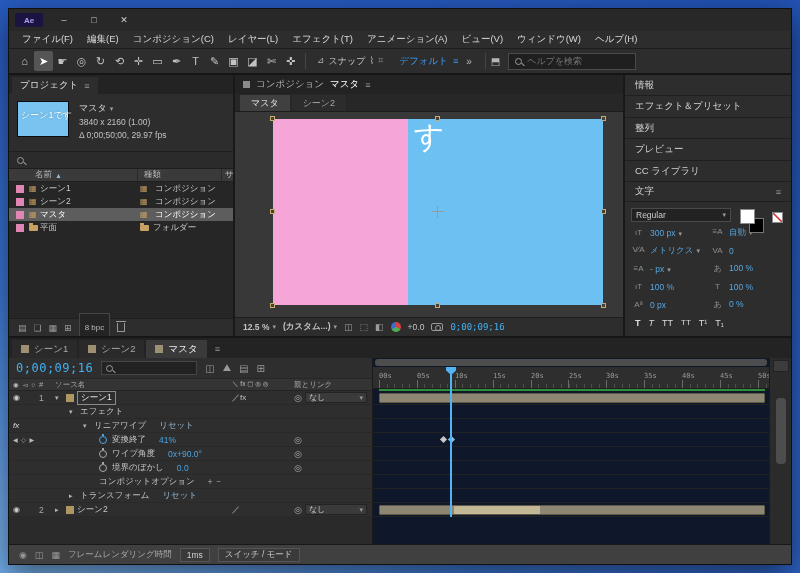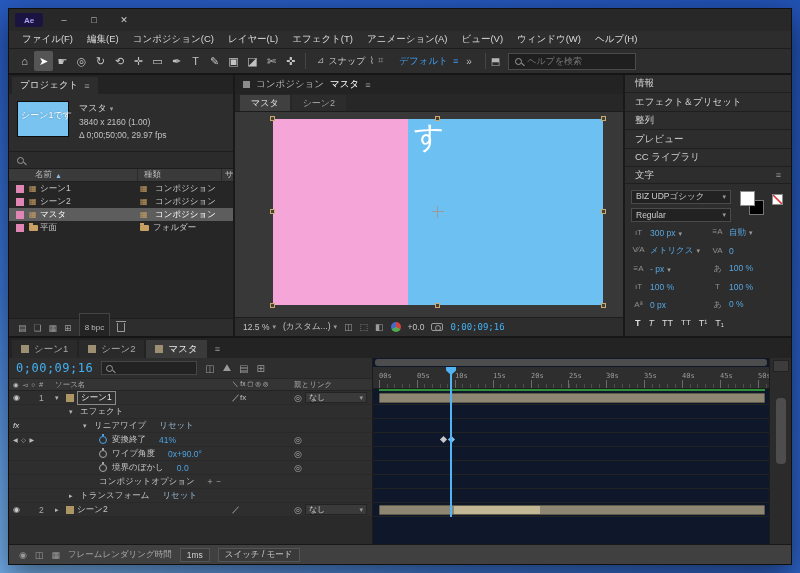--- a/index.html
+++ b/index.html
@@ -88,21 +88,21 @@
 .viewer { flex:1; background:#383838; position:relative; overflow:hidden;}
 .canvas { position:absolute; left:38px; top:7px; width:330px; height:186px; display:flex;}
 .canvas-left { width:40.8%; background:#f6a5d8; }
 .canvas-right { flex:1; background:#6cc0f2; position:relative;}
 .canvas-text { position:absolute; left:6px; top:0px; color:#fff; font-size:30px; line-height:1.2;}
 .handle { position:absolute; width:5px; height:5px; background:#4a4030; border:1px solid #c9ab75;}
 .anchor { position:absolute; left:50%; top:50%; width:12px; height:12px; transform:translate(-50%,-50%);}
 .anchor::before { content:""; position:absolute; left:0; right:0; top:5px; height:1px; background:#9a9a9a;}
 .anchor::after { content:""; position:absolute; top:0; bottom:0; left:5px; width:1px; background:#9a9a9a;}
 .comp-footer { height:19px; background:#2d2d2d; border-top:1px solid #1e1e1e; display:flex; align-items:center; gap:7px; padding:0 8px; font-size:8.5px; color:#c4c4c4;}
-.dd { display:flex; align-items:center;}
+.dd { display:flex; align-items:center;font-weight:bold;}
 .cf-ic { color:#9c9c9c; font-size:9px;}
 .rgb-dot { width:10px; height:10px; border-radius:50%; background:conic-gradient(#d64040 0 120deg,#4fae4f 120deg 240deg,#4569c8 240deg 360deg); flex:0 0 auto;}
 .cam { width:12px; height:8px; border:1px solid #999; border-radius:2px; position:relative; flex:0 0 auto;}
 .cam::after { content:""; position:absolute; top:1px; left:3px; width:4px; height:4px; border:1px solid #999; border-radius:50%;}
 .tc-cyan { color:#43b1f2; font-family:"DejaVu Sans Mono",monospace; font-size:9px;}
 
 
 .right-stack { width:166px; border-left:0; background:#2d2d2d; display:flex; flex-direction:column;}
 .rp-header { height:22px; border-bottom:1px solid #1f1f1f; display:flex; align-items:center; justify-content:space-between; padding:0 10px; font-size:9.5px; color:#d2d2d2; background:#2d2d2d;}
 .char-panel { flex:1; background:#2d2d2d; padding:5px 6px; position:relative; display:flex; flex-direction:column; gap:2px; font-size:8.5px;}
@@ -391,25 +391,20 @@
         <span class="hamburger">≡</span>
       </div>
       <div class="char-panel">
         <div class="swatches">
           <div class="sw-fill"></div>
           <div class="sw-stroke"></div>
           <div class="sw-none"></div>
         </div>
         <div class="char-row">
           <div class="char-dd i-dd">
-                <span>BIZ UDPゴシック</span>
-              </div>
-        </div>
-        <div class="char-row">
-          <div class="char-dd i-dd">
                 <span>Regular</span>
               </div>
         </div>
         <div class="char-row">
           <div class="char-half">
             <span class="char-icon">ıT</span>
             <span class="char-val i-dd">300 px</span>
           </div>
           <div class="char-half">
             <span class="char-icon">≡A</span>

